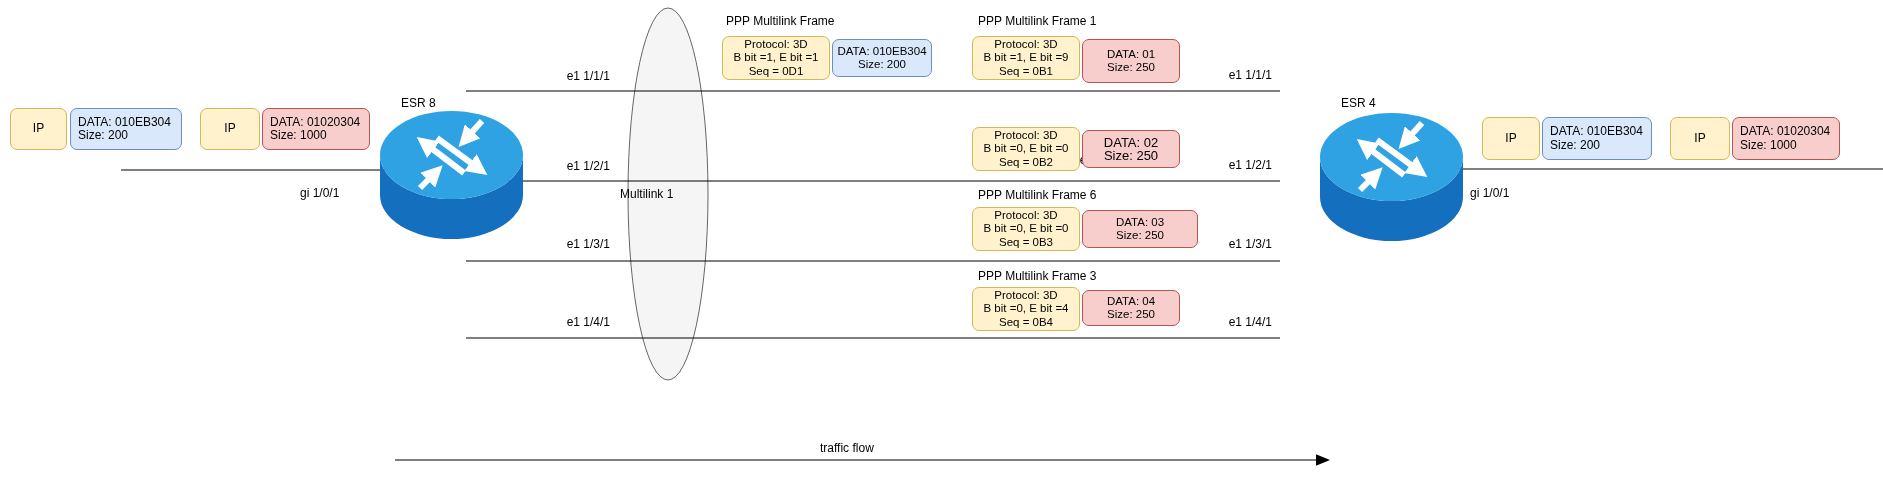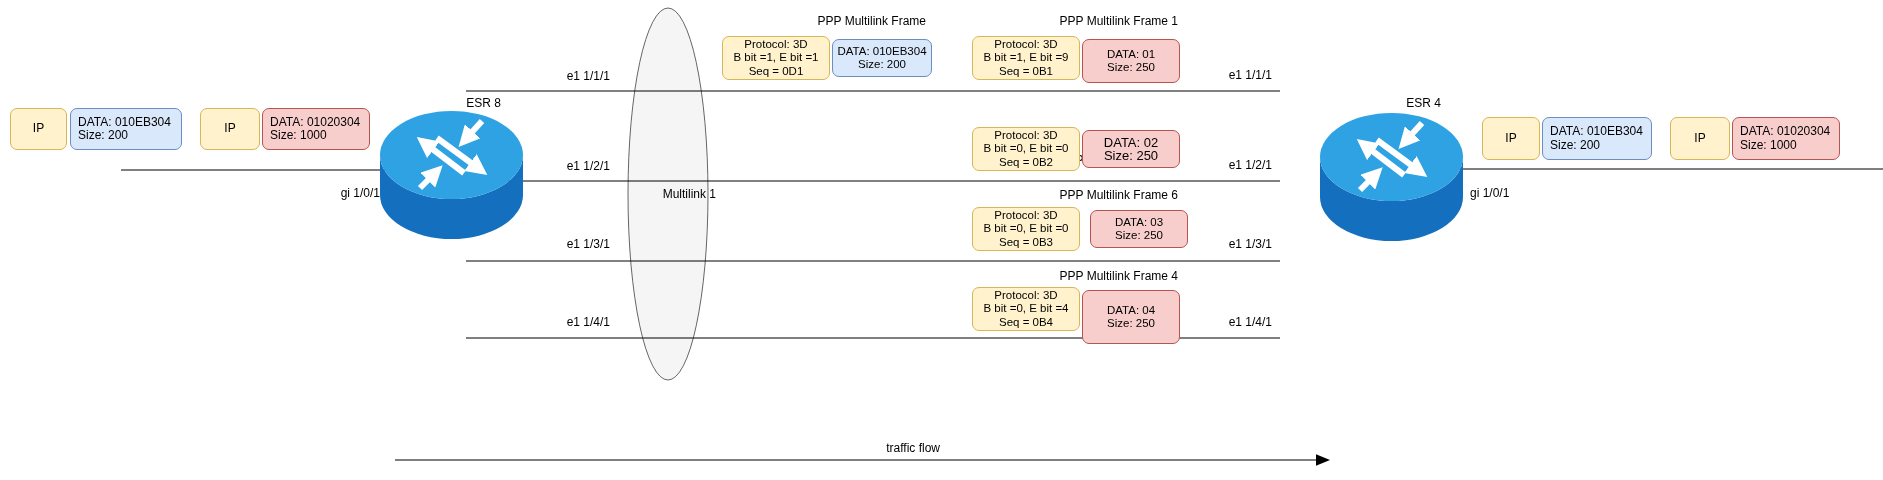--- a/index.html
+++ b/index.html
@@ -1,20 +1,20 @@
 <!DOCTYPE html>
 <html style="--yellow-fill: #FFF2CC; --yellow-stroke: #D6B656; --blue-fill: #DAE8FC; --blue-stroke: #6C8EBF; --red-fill: #F8CECC; --red-stroke: #B85450; --ellipse-fill: #F5F5F5; --ellipse-stroke: #666666; --router-top: #2FA2E3; --router-side: #1470BE;"><head>
 <meta charset="utf-8">
 <style>
   html,body{margin:0;padding:0;background:#ffffff;}
   #canvas{position:relative;width:1883px;height:480px;background:#ffffff;
           font-family:"Liberation Sans","DejaVu Sans",sans-serif;font-size:12px;color:#000;overflow:hidden;}
   #bg{position:absolute;left:0;top:0;}
   .lbl{position:absolute;white-space:nowrap;}
-  .center{text-align:right;}
+  .center{text-align:left;}
   .right{text-align:right;}
   .box{position:absolute;border-radius:7px;border:1px solid #000;box-sizing:border-box;
        display:flex;flex-direction:column;justify-content:center;line-height:13.5px;}
   .box.center-text{text-align:center;align-items:center;}
   .box.left-text{text-align:left;padding-left:7px;}
   .yellow{background:var(--yellow-fill);border-color:var(--yellow-stroke);}
   .blue{background:var(--blue-fill);border-color:var(--blue-stroke);}
   .red{background:var(--red-fill);border-color:var(--red-stroke);}
   .router{position:absolute;width:143px;height:130px;}
   .diagram-line{stroke:#000;stroke-width:1;}
@@ -113,32 +113,32 @@
     <div>DATA: 02</div>
     <div>Size: 250</div>
   </div>
 
   <div class="lbl center" style="left:978px;top:188px;width:200px;">PPP Multilink Frame 6</div>
   <div class="box yellow center-text" style="left:972px;top:207px;width:108px;height:44px;font-size:11.5px;">
     <div>Protocol: 3D</div>
     <div>B bit =0, E bit =0</div>
     <div>Seq = 0B3</div>
   </div>
-  <div class="box red center-text" style="left:1082px;top:210px;width:98px;height:38px;font-size:11.5px;margin-left:8px;">
+  <div class="box red center-text" style="left:1082px;top:210px;width:116px;height:38px;font-size:11.5px;">
     <div>DATA: 03</div>
     <div>Size: 250</div>
   </div>
 
-  <div class="lbl center" style="left:978px;top:269px;width:200px;">PPP Multilink Frame 4</div>
+  <div class="lbl center" style="left:978px;top:269px;width:200px;">PPP Multilink Frame 3</div>
   <div class="box yellow center-text" style="left:972px;top:287px;width:108px;height:44px;font-size:11.5px;">
     <div>Protocol: 3D</div>
     <div>B bit =0, E bit =4</div>
     <div>Seq = 0B4</div>
   </div>
-  <div class="box red center-text" style="left:1082px;top:290px;width:98px;height:54px;font-size:11.5px;">
+  <div class="box red center-text" style="left:1082px;top:290px;width:98px;height:36px;font-size:11.5px;">
     <div>DATA: 04</div>
     <div>Size: 250</div>
   </div>
 
   <div class="lbl center" style="left:1341px;top:96px;width:100px;">ESR 4</div>
   <svg class="router" style="left:1320px;top:112px;" viewBox="0 0 143 130">
     <defs>
       <marker id="ah2" markerWidth="3.5" markerHeight="3.5" refX="2.4" refY="1.75" orient="auto">
         <path d="M0,0 L3.5,1.75 L0,3.5 Z" fill="#ffffff"></path>
       </marker>

